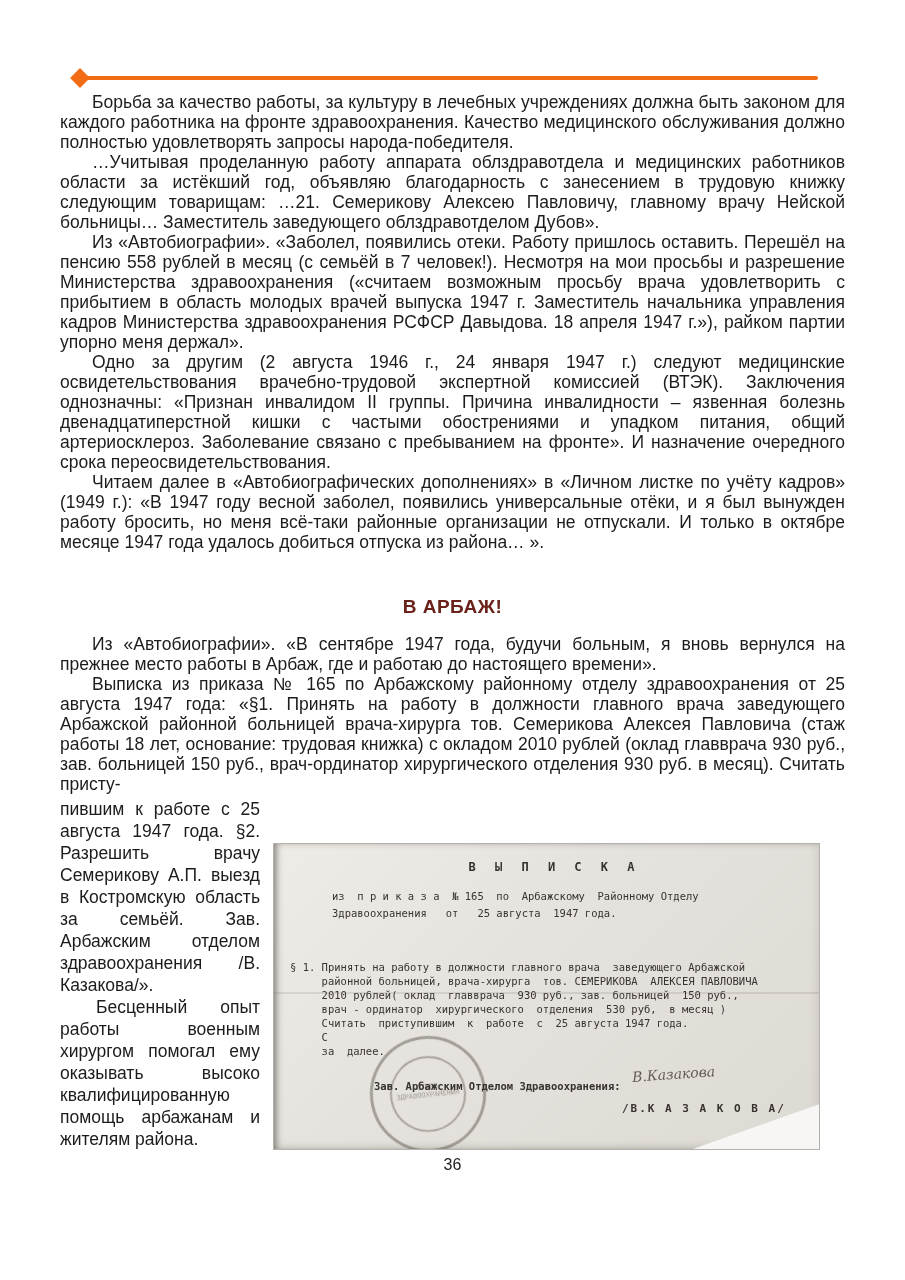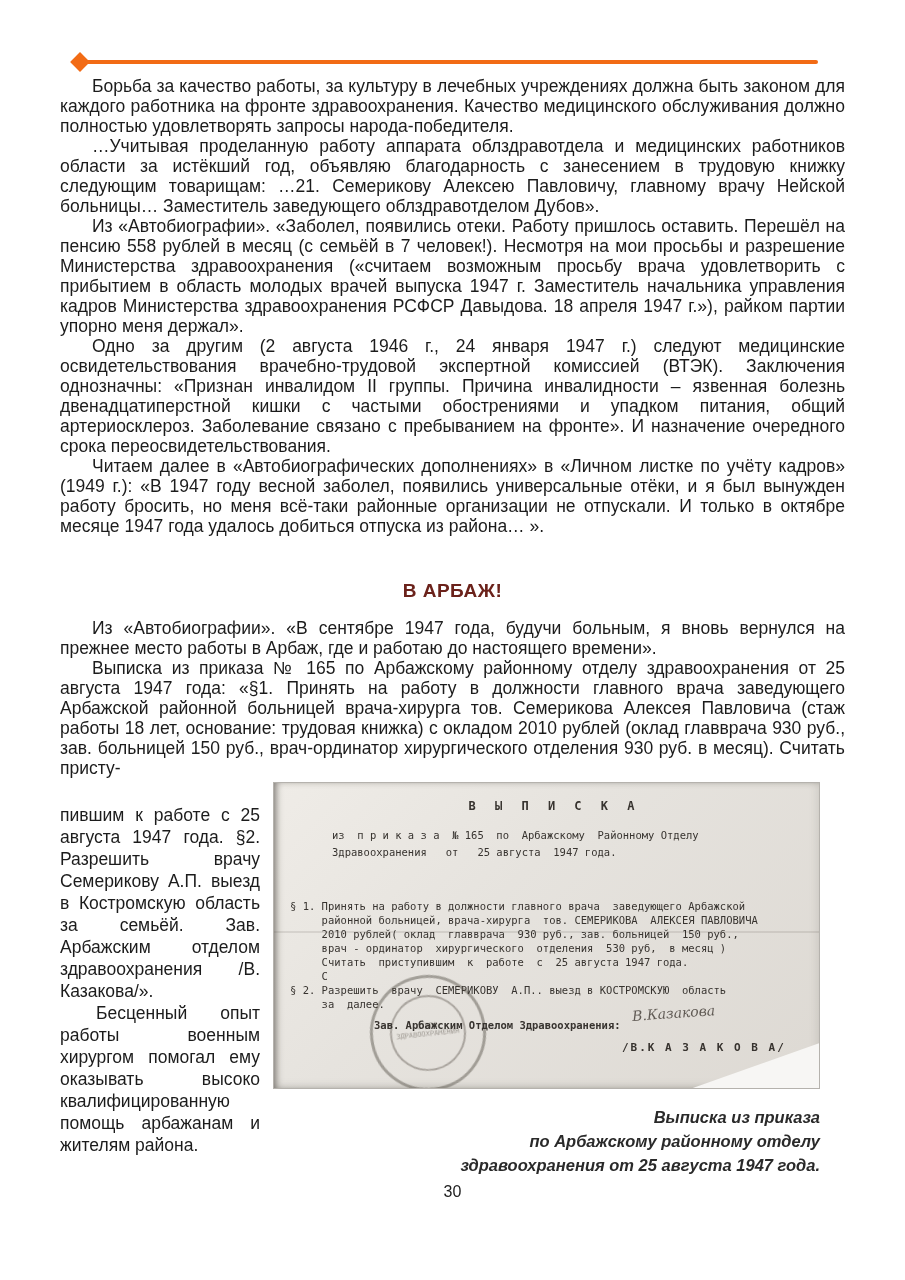--- a/index.html
+++ b/index.html
@@ -4,21 +4,21 @@
 <style>
   html,body{margin:0;padding:0;}
   body{
     width:905px;height:1280px;
     background:#ffffff;
     font-family:"Liberation Sans", sans-serif;
     color:#1c1c1c;
     overflow:hidden;
     position:relative;
   }
-  .content{padding:0 60px;}
+  .content{padding:16px 60px;}
 
   
   .top-rule{
     position:relative;
     margin:60px 0 0 23px;
     width:735px;height:4px;
     background:#F26B15;
     border-radius:2px;
   }
   .top-rule .diamond{
@@ -44,21 +44,21 @@
     text-align:center;
     font-size:19px;
     font-weight:bold;
     color:#6B221B;
     letter-spacing:.5px;
   }
 
   
   .wrap-region{
     display:flex;
-    align-items:center;
+    align-items:flex-end;
     margin-top:4px;
   }
   .left-col{
     flex:0 0 200px;
     margin-right:13px;
   }
   .left-col p.par{
     line-height:22px;
     font-size:17.5px;
   }
@@ -182,37 +182,31 @@
         <div class="t-title">В Ы П И С К А</div>
         <div class="t-hdr1">из  п р и к а з а  № 165  по  Арбажскому  Районному Отделу</div>
         <div class="t-hdr2">Здравоохранения   от   25 августа  1947 года.</div>
         <div class="t-body">
           <div class="tline">§ 1. Принять на работу в должности главного врача  заведующего Арбажской</div>
           <div class="tline">     районной больницей, врача-хирурга  тов. СЕМЕРИКОВА  АЛЕКСЕЯ ПАВЛОВИЧА</div>
           <div class="tline">     2010 рублей( оклад  главврача  930 руб., зав. больницей  150 руб.,</div>
           <div class="tline">     врач - ординатор  хирургического  отделения  530 руб,  в месяц )</div>
           <div class="tline">     Считать  приступившим  к  работе  с  25 августа 1947 года.</div>
           <div class="tline">     С</div>
-          <div class="tline">§ 2. Разрешить  врачу  СЕМЕРИКОВУ  А.П.. выезд в КОСТРОМСКУЮ  область</div>
           <div class="tline">     за  далее.</div>
         </div>
         <div class="stamp">
           <div class="inner"></div>
           <div class="smudge">ОТДЕЛ ЗДРАВООХРАНЕНИЯ</div>
         </div>
         <div class="t-sig-label">Зав. Арбажским Отделом Здравоохранения:</div>
         <div class="t-sig-hand">В.Казакова</div>
         <div class="t-sig-typed">/В.К А З А К О В А/</div>
         <div class="torn"></div>
       </div>
 
-      <div class="caption">
-        <div>Выписка из приказа</div>
-        <div>по Арбажскому районному отделу</div>
-        <div>здравоохранения от 25 августа 1947 года.</div>
-      </div>
     </div>
 
   </div>
 
-  <div class="page-number">30</div>
+  <div class="page-number">36</div>
 
 </div>
 
 </body></html>

